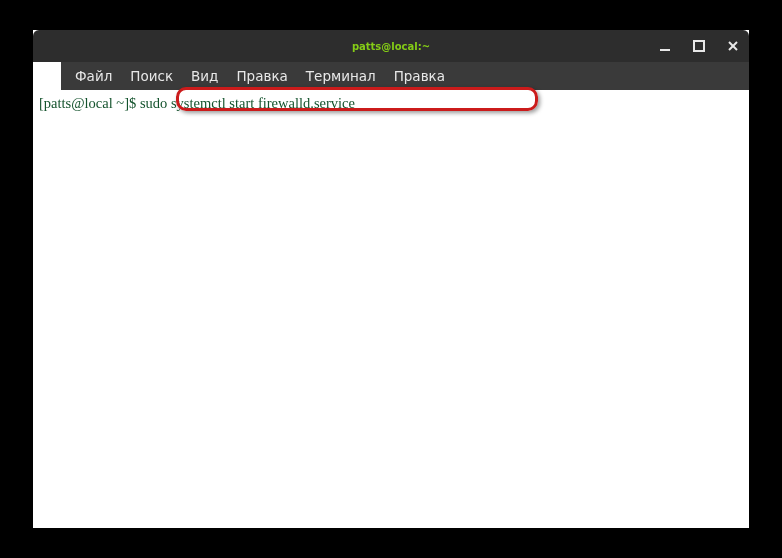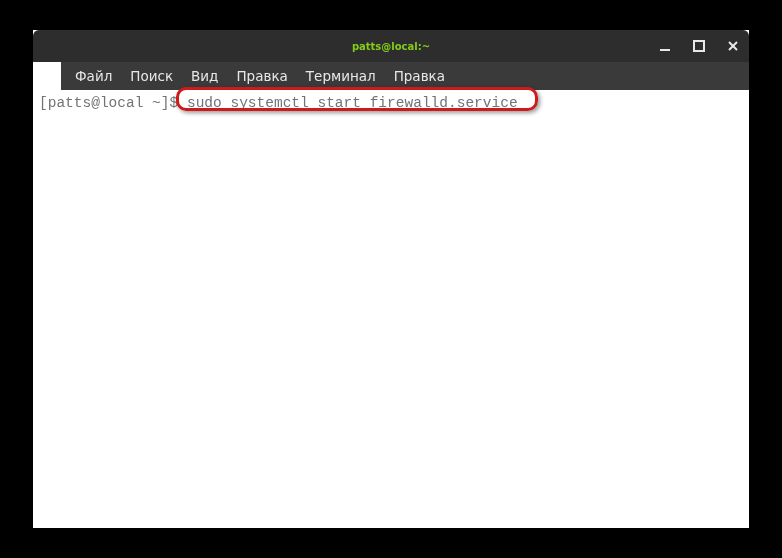--- a/index.html
+++ b/index.html
@@ -68,24 +68,24 @@
       color: #e8e8e8;
       font-size: 13.5px;
       padding: 3px 8px;
       cursor: pointer;
     }
     .terminal-body {
       background: #fff;
       height: calc(100% - 60px);
       width: 100%;
       padding: 4px 6px;
-      font-family: Liberation Mono, monospace;
+      font-family: Liberation Serif, serif;
       font-size: 14.5px;
       line-height: 18px;
-      color: #737373;
+      color: #14532d;
       position: relative;
       border-radius: 32px;
     }
     .term-line {
       white-space: pre;
       position: relative;
     }
     .highlight-box {
       position: absolute;
       border: 3px solid #cb1b1b;

